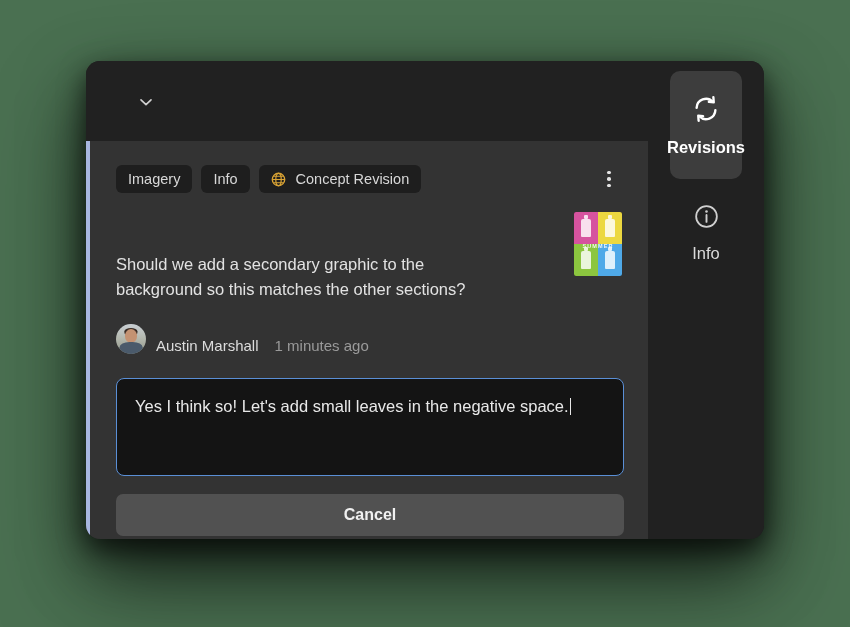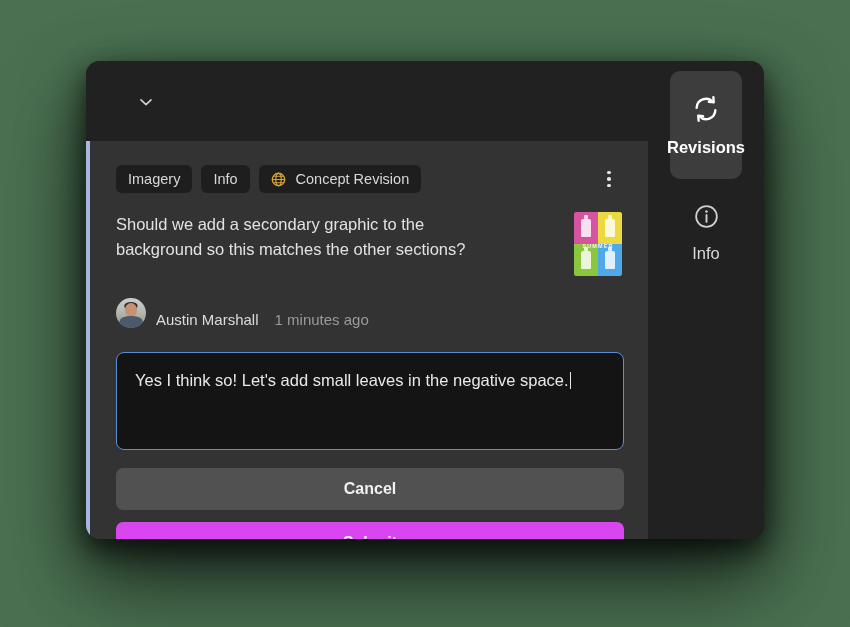--- a/index.html
+++ b/index.html
@@ -123,20 +123,21 @@
   #comment-content-row {
     display: flex;
     margin-top: 19px;
     gap: 18px;
   }
   #comment-text {
     font-size: 16.5px;
     line-height: 25px;
     color: #e2e2e2;
     max-width: 370px;
+    margin-top: 40px;
   }
 
   
   #comment-thumbnail {
     width: 48px;
     height: 64px;
     flex: 0 0 48px;
     border-radius: 2px;
     overflow: hidden;
     margin-left: auto;

